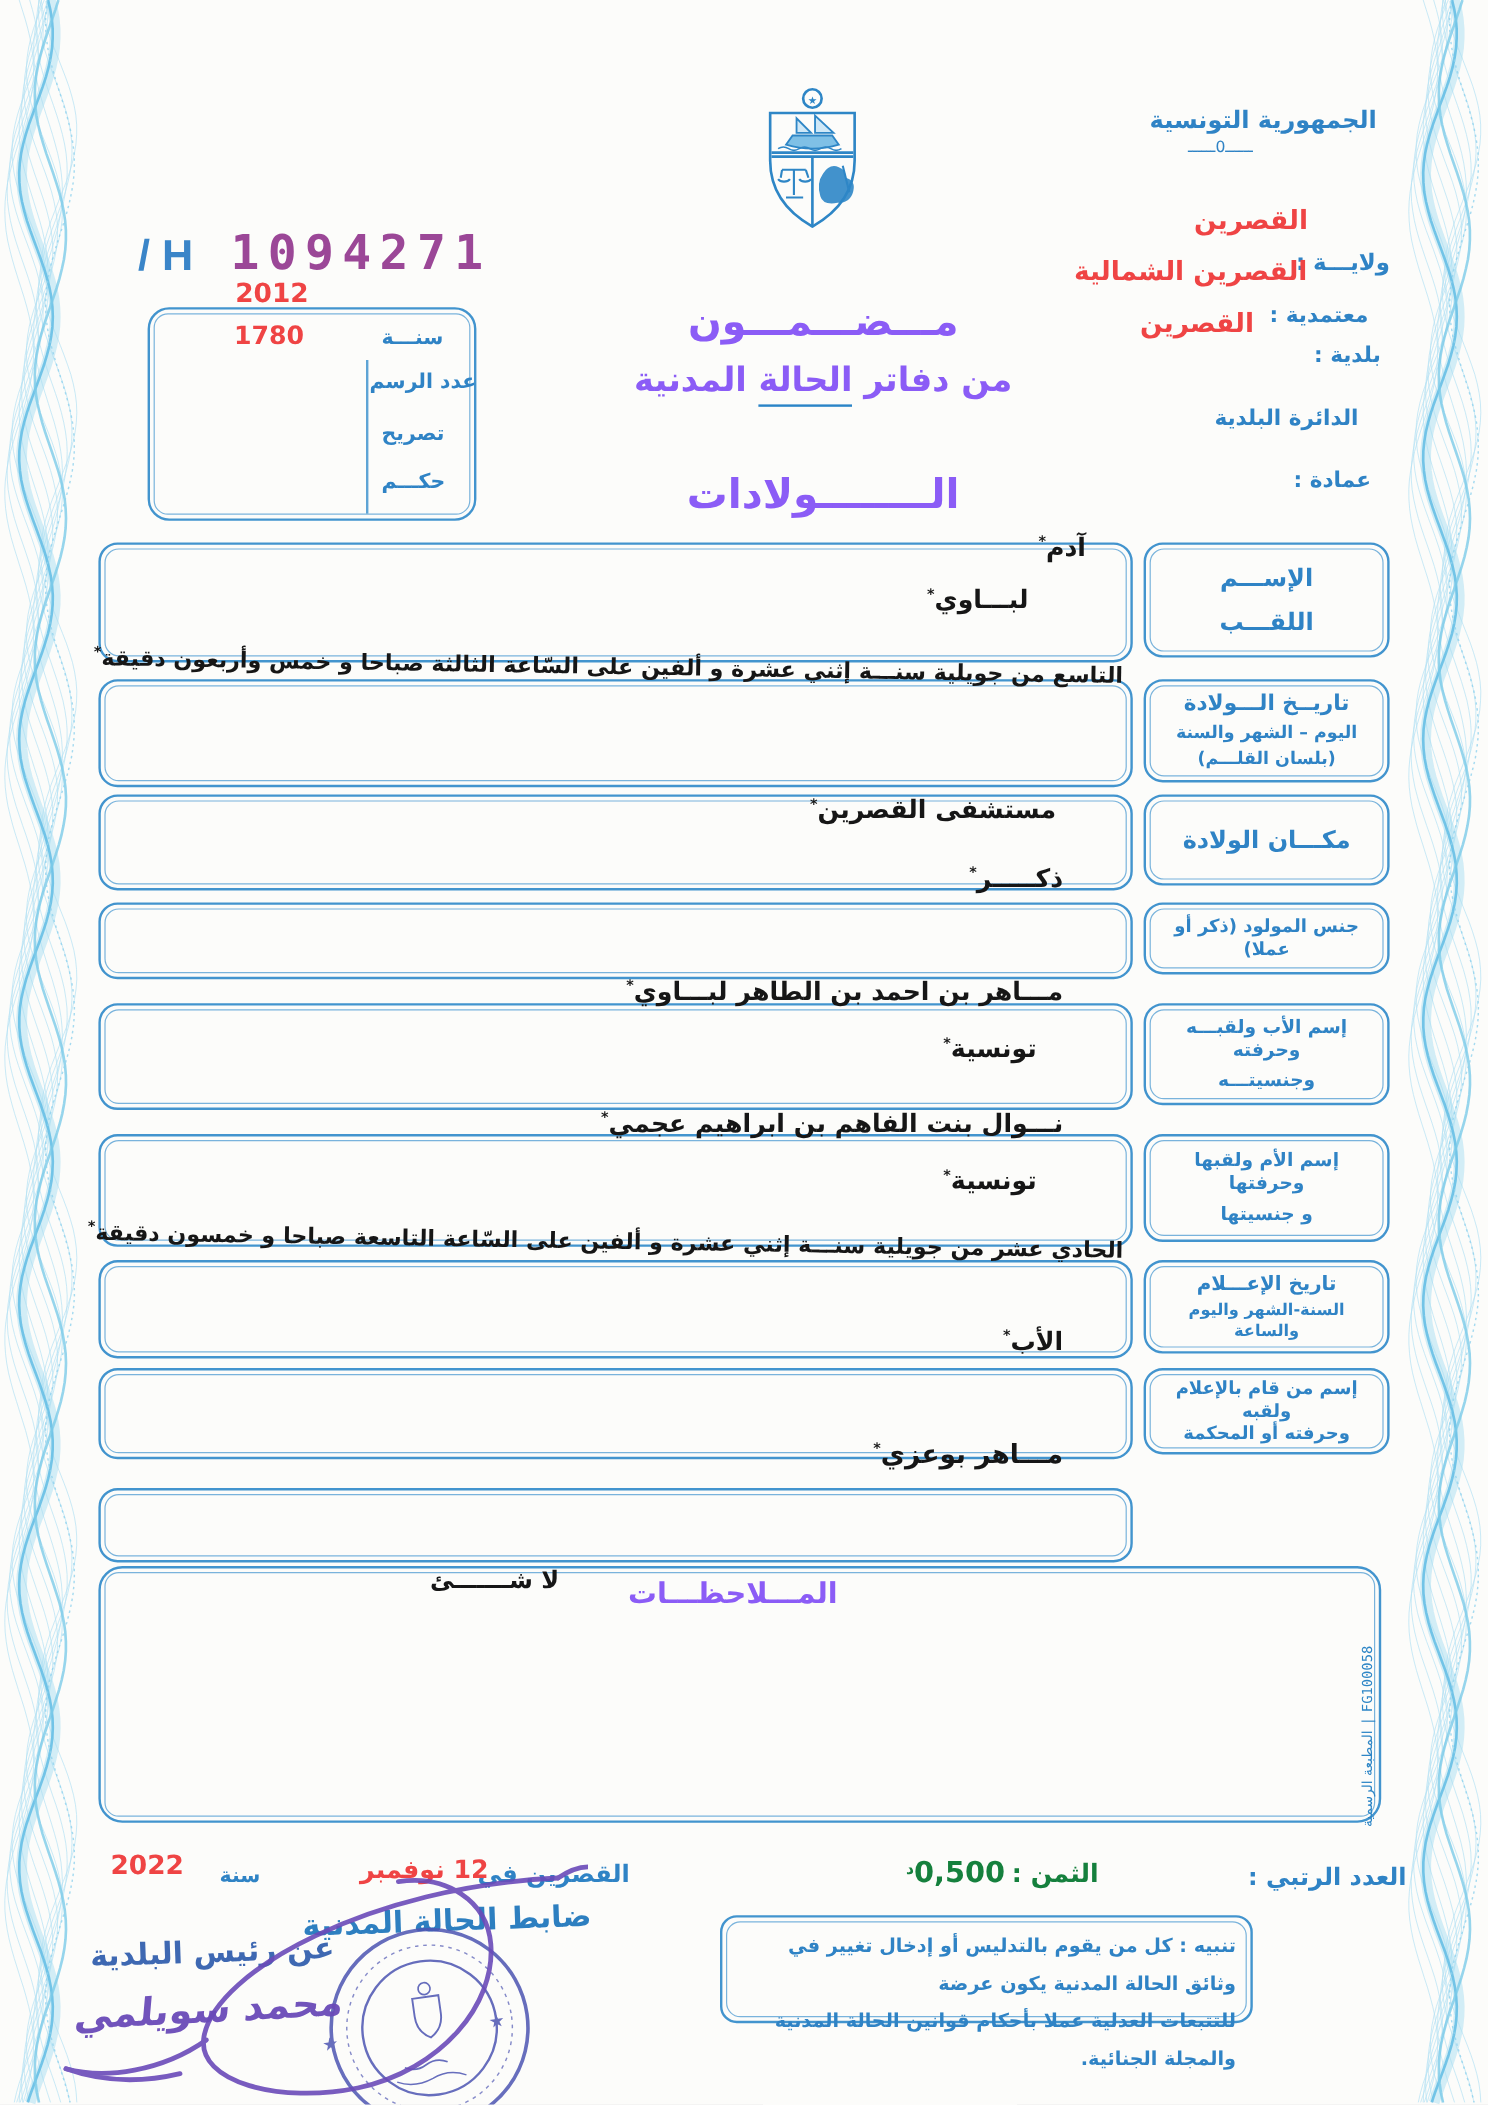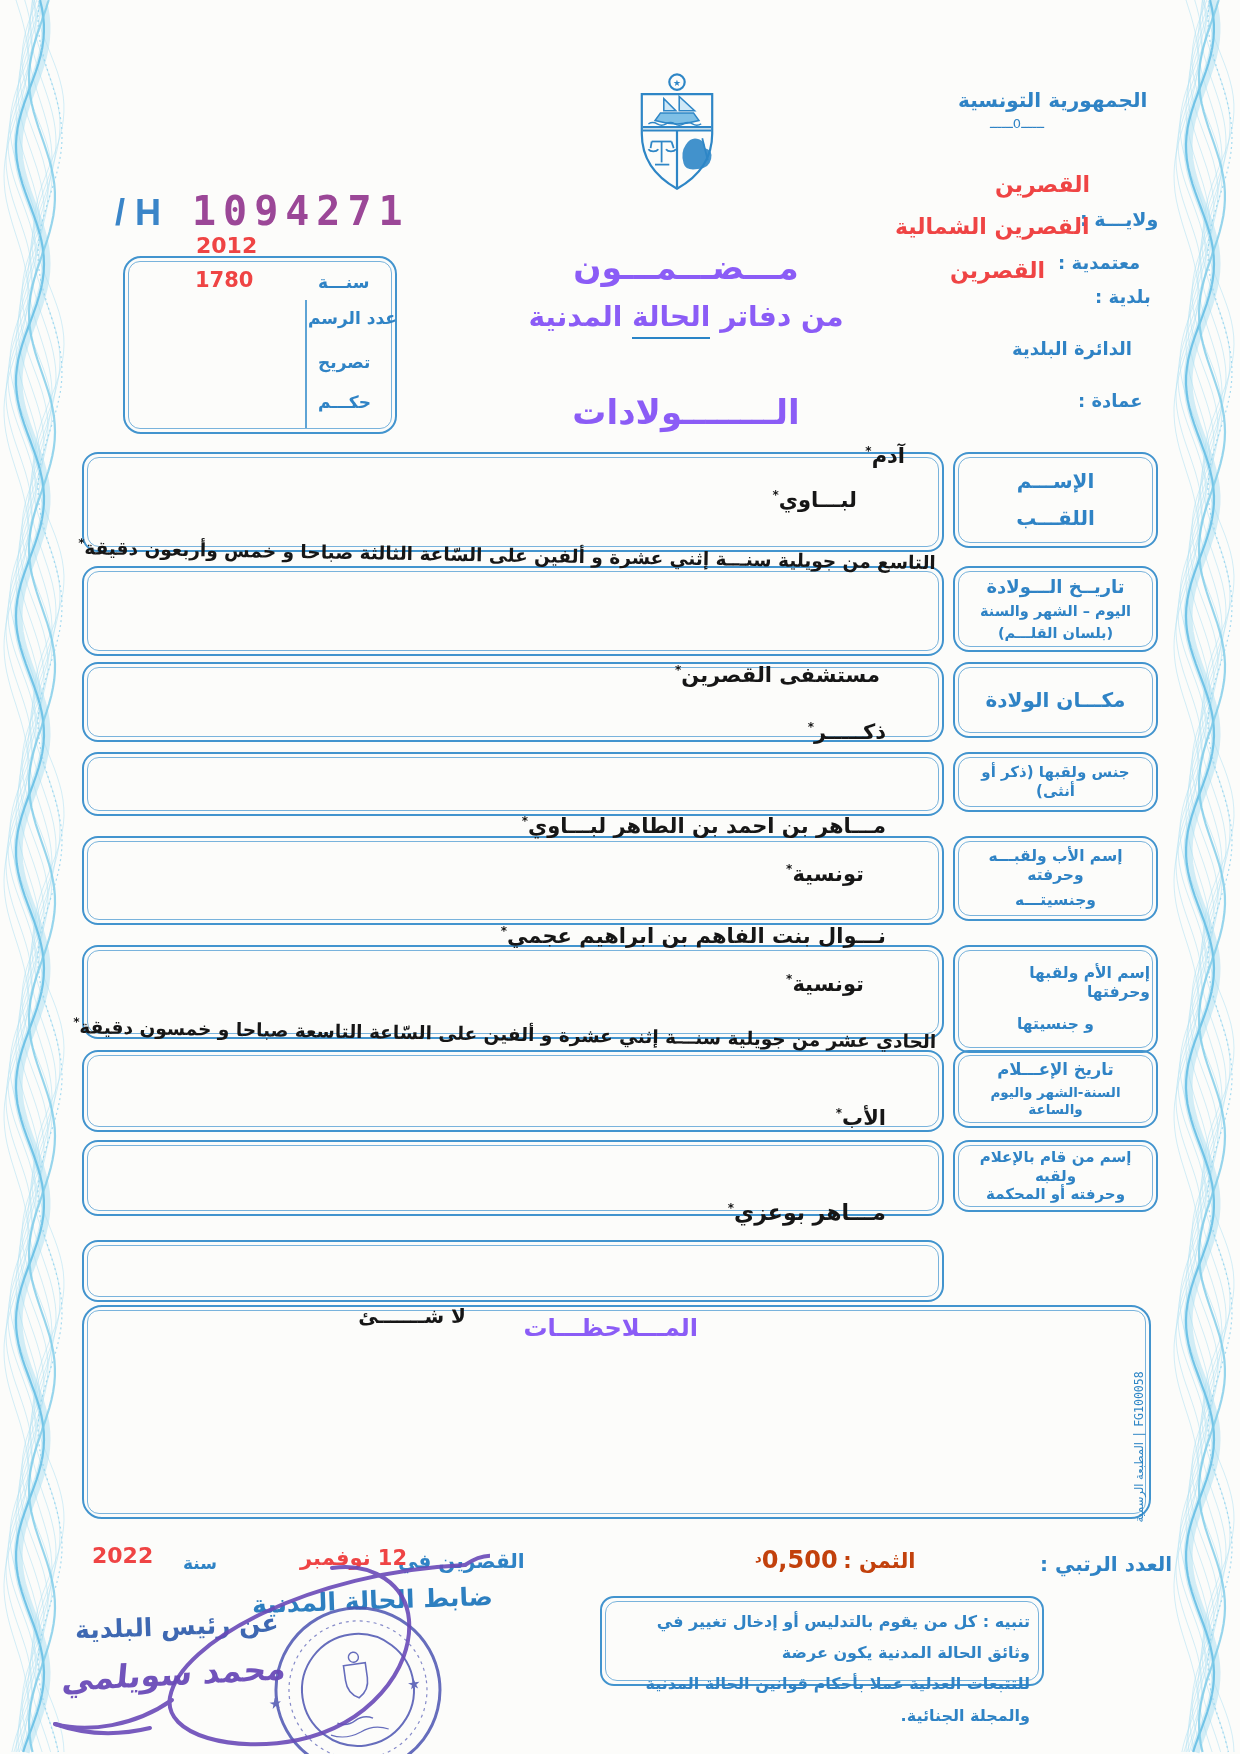--- a/index.html
+++ b/index.html
@@ -138,27 +138,27 @@
   </div>
   <div class="fbox lblbox" style="left:953px;top:566px;width:205px;height:86px;">
     <span style="font-size:18px;">تاريــخ الـــولادة</span>
     <span style="font-size:14.5px;">اليوم – الشهر والسنة</span>
     <span style="font-size:14.5px;">(بلسان القلـــم)</span>
   </div>
   <div class="fbox lblbox" style="left:953px;top:662px;width:205px;height:76px;">
     <span style="font-size:20px;">مكـــان الولادة</span>
   </div>
   <div class="fbox lblbox" style="left:953px;top:752px;width:205px;height:60px;">
-    <span style="font-size:15px;">جنس ولقبها (ذكر أو أنثى)</span>
+    <span style="font-size:15px;">جنس المولود (ذكر أو عملا)</span>
   </div>
   <div class="fbox lblbox" style="left:953px;top:836px;width:205px;height:85px;">
     <span style="font-size:15.5px;">إسم الأب ولقبـــه وحرفته</span>
     <span style="font-size:15.5px;">وجنسيتـــه</span>
   </div>
-  <div class="fbox lblbox" style="left:953px;top:945px;width:205px;height:108px;text-align:right;">
+  <div class="fbox lblbox" style="left:953px;top:945px;width:205px;height:90px;">
     <span style="font-size:15.5px;">إسم الأم ولقبها وحرفتها</span>
     <span style="font-size:15.5px;">و جنسيتها</span>
   </div>
   <div class="fbox lblbox" style="left:953px;top:1050px;width:205px;height:78px;">
     <span style="font-size:16.5px;">تاريخ الإعـــلام</span>
     <span style="font-size:13.5px;">السنة-الشهر واليوم والساعة</span>
   </div>
   <div class="fbox lblbox" style="left:953px;top:1140px;width:205px;height:72px;justify-content:center;">
     <span style="font-size:15px;">إسم من قام بالإعلام ولقبه</span>
     <span style="font-size:15px;">وحرفته أو المحكمة</span>
@@ -193,21 +193,21 @@
   <div class="abs titleblue" style="right:542px;top:1314px;font-size:24px;letter-spacing:1px;">المـــلاحظـــات</div>
   <div class="val" style="right:774px;top:1304px;font-size:20px;">لا شـــــــئ</div>
 
   <div class="abs" style="left:1054px;top:1440px;width:170px;transform:rotate(-90deg);font-size:11.5px;color:#2e86c6;white-space:nowrap;text-align:center;">
     <span style="font-family:'DejaVu Sans Mono',monospace;">FG100058</span>
     <span style="padding:0 2px;">|</span>
     <span>المطبعة الرسمية</span>
   </div>
 
   <div class="lbl" style="left:1040px;top:1552px;font-size:20px;">العدد الرتبي :</div>
-  <div class="abs" style="left:755px;top:1546px;color:#c2410c;font-weight:700;white-space:nowrap;">
+  <div class="abs" style="left:755px;top:1546px;color:#15803d;font-weight:700;white-space:nowrap;">
     <span style="font-size:21px;">الثمن :</span>
     <span style="font-size:24px;">0,500</span><sup style="font-size:13px;">د</sup>
   </div>
   <div class="lbl" style="left:398px;top:1549px;font-size:20px;">القصرين في</div>
   <div class="abs ink" style="left:300px;top:1546px;font-size:21px;">12 نوفمبر</div>
   <div class="lbl" style="left:183px;top:1553px;font-size:17px;">سنة</div>
   <div class="abs ink" style="left:92px;top:1543px;font-size:22px;">2022</div>
 
   <div class="fbox" style="left:600px;top:1596px;width:440px;height:86px;border-radius:14px;"></div>
   <div class="abs blue" style="left:610px;top:1606px;width:420px;text-align:right;font-size:16px;font-weight:700;line-height:1.95;">

